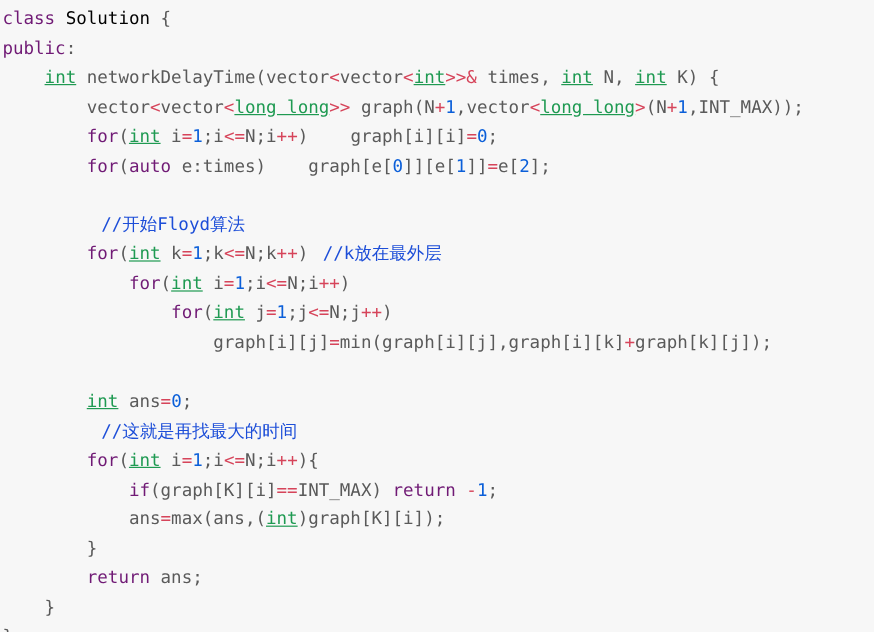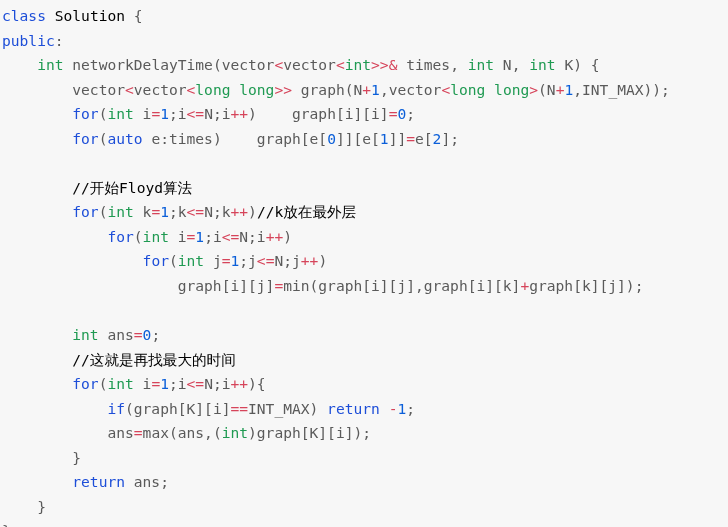--- a/index.html
+++ b/index.html
@@ -18,24 +18,24 @@
     font-size: 14.6px;
     line-height: 24.55px;
     white-space: pre;
     letter-spacing: 0px;
   }
   .ln {
     display: block;
     height: 24.55px;
     color: #5a5a5a;
   }
-  .kw   { color: #1d4ed8; }   
-  .typ  { color: #1f9a52; }   
+  .kw   { color: #701a75; }   
+  .typ  { color: #1f9a52; text-decoration: underline; }   
   .cls  { color: #000000; }   
   .num  { color: #0b5fd9; }   
   .op   { color: #d6445a; }   
-  .cmt  { color: #000000; }   
+  .cmt  { color: #1d4ed8; margin-left: 12px; }   
   .pln  { color: #5a5a5a; }   
 </style>
 </head>
 <body>
 
 <div id="code-block"><span class="ln"><span class="kw">class</span><span class="pln"> </span><span class="cls">Solution</span><span class="pln"> {</span></span><span class="ln"><span class="kw">public</span><span class="pln">:</span></span><span class="ln"><span class="pln">    </span><span class="typ">int</span><span class="pln"> networkDelayTime(vector</span><span class="op">&lt;</span><span class="pln">vector</span><span class="op">&lt;</span><span class="typ">int</span><span class="op">&gt;&gt;&amp;</span><span class="pln"> times, </span><span class="typ">int</span><span class="pln"> N, </span><span class="typ">int</span><span class="pln"> K) {</span></span><span class="ln"><span class="pln">        vector</span><span class="op">&lt;</span><span class="pln">vector</span><span class="op">&lt;</span><span class="typ">long long</span><span class="op">&gt;&gt;</span><span class="pln"> graph(N</span><span class="op">+</span><span class="num">1</span><span class="pln">,vector</span><span class="op">&lt;</span><span class="typ">long long</span><span class="op">&gt;</span><span class="pln">(N</span><span class="op">+</span><span class="num">1</span><span class="pln">,INT_MAX));</span></span><span class="ln"><span class="pln">        </span><span class="kw">for</span><span class="pln">(</span><span class="typ">int</span><span class="pln"> i</span><span class="op">=</span><span class="num">1</span><span class="pln">;i</span><span class="op">&lt;=</span><span class="pln">N;i</span><span class="op">++</span><span class="pln">)    graph[i][i]</span><span class="op">=</span><span class="num">0</span><span class="pln">;</span></span><span class="ln"><span class="pln">        </span><span class="kw">for</span><span class="pln">(</span><span class="kw">auto</span><span class="pln"> e:times)    graph[e[</span><span class="num">0</span><span class="pln">]][e[</span><span class="num">1</span><span class="pln">]]</span><span class="op">=</span><span class="pln">e[</span><span class="num">2</span><span class="pln">];</span></span><span class="ln">​</span><span class="ln"><span class="pln">        </span><span class="cmt">//开始Floyd算法</span></span><span class="ln"><span class="pln">        </span><span class="kw">for</span><span class="pln">(</span><span class="typ">int</span><span class="pln"> k</span><span class="op">=</span><span class="num">1</span><span class="pln">;k</span><span class="op">&lt;=</span><span class="pln">N;k</span><span class="op">++</span><span class="pln">)</span><span class="cmt">//k放在最外层</span></span><span class="ln"><span class="pln">            </span><span class="kw">for</span><span class="pln">(</span><span class="typ">int</span><span class="pln"> i</span><span class="op">=</span><span class="num">1</span><span class="pln">;i</span><span class="op">&lt;=</span><span class="pln">N;i</span><span class="op">++</span><span class="pln">)</span></span><span class="ln"><span class="pln">                </span><span class="kw">for</span><span class="pln">(</span><span class="typ">int</span><span class="pln"> j</span><span class="op">=</span><span class="num">1</span><span class="pln">;j</span><span class="op">&lt;=</span><span class="pln">N;j</span><span class="op">++</span><span class="pln">)</span></span><span class="ln"><span class="pln">                    graph[i][j]</span><span class="op">=</span><span class="pln">min(graph[i][j],graph[i][k]</span><span class="op">+</span><span class="pln">graph[k][j]);</span></span><span class="ln">​</span><span class="ln"><span class="pln">        </span><span class="typ">int</span><span class="pln"> ans</span><span class="op">=</span><span class="num">0</span><span class="pln">;</span></span><span class="ln"><span class="pln">        </span><span class="cmt">//这就是再找最大的时间</span></span><span class="ln"><span class="pln">        </span><span class="kw">for</span><span class="pln">(</span><span class="typ">int</span><span class="pln"> i</span><span class="op">=</span><span class="num">1</span><span class="pln">;i</span><span class="op">&lt;=</span><span class="pln">N;i</span><span class="op">++</span><span class="pln">){</span></span><span class="ln"><span class="pln">            </span><span class="kw">if</span><span class="pln">(graph[K][i]</span><span class="op">==</span><span class="pln">INT_MAX) </span><span class="kw">return</span><span class="pln"> </span><span class="op">-</span><span class="num">1</span><span class="pln">;</span></span><span class="ln"><span class="pln">            ans</span><span class="op">=</span><span class="pln">max(ans,(</span><span class="typ">int</span><span class="pln">)graph[K][i]);</span></span><span class="ln"><span class="pln">        }</span></span><span class="ln"><span class="pln">        </span><span class="kw">return</span><span class="pln"> ans;</span></span><span class="ln"><span class="pln">    }</span></span><span class="ln"><span class="pln">};</span></span></div>
 
 </body></html>

